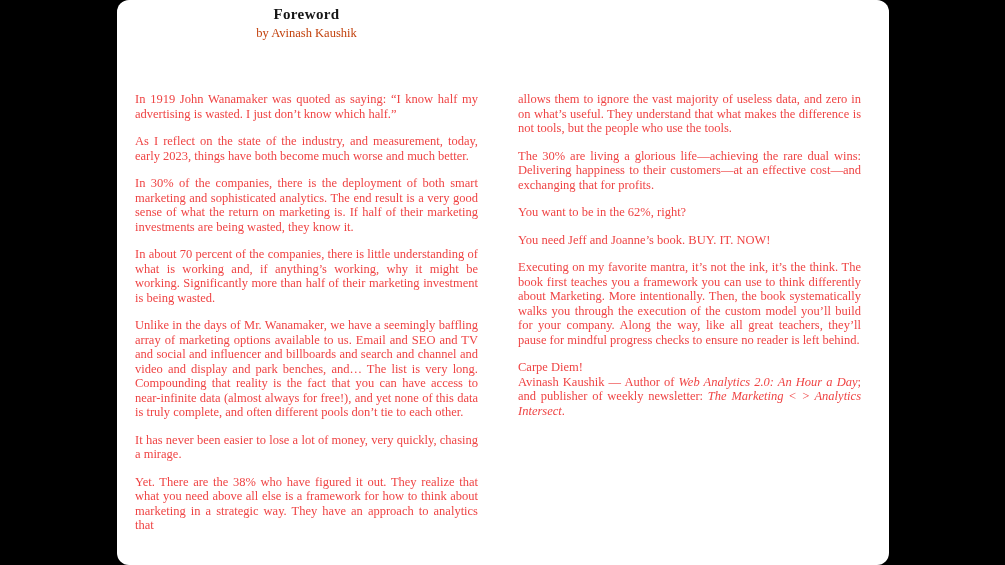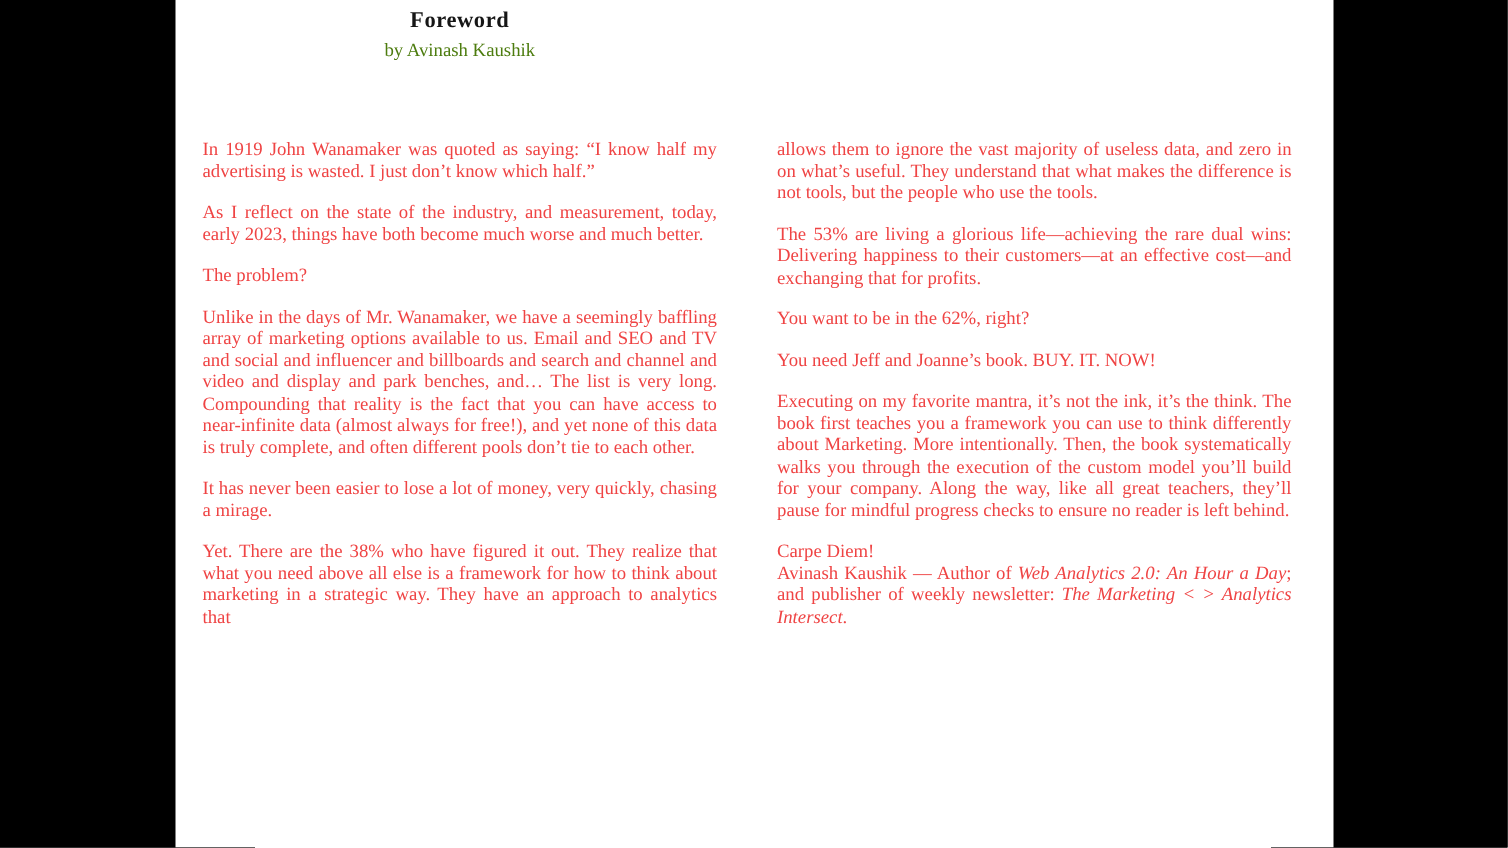--- a/index.html
+++ b/index.html
@@ -1,15 +1,15 @@
 <!DOCTYPE html>
 <html><head>
 <meta charset="utf-8">
 <style>
-  * { margin: 0; padding: 0; box-sizing: border-box; }
+  * { margin: 0; padding: 0; box-sizing: border-box; border-radius: 12px; }
   html, body {
     width: 1005px;
     height: 565px;
     background: #000;
     overflow: hidden;
     font-family: "Liberation Serif", serif;
   }
   .stage {
     position: relative;
     width: 1005px;
@@ -34,21 +34,21 @@
   }
   .page-title {
     font-size: 15px;
     font-weight: bold;
     letter-spacing: 0.4px;
     color: #161616;
   }
   .byline {
     font-size: 12.5px;
     margin-top: 3px;
-    color: #4d7c0f;
+    color: #c2410c;
   }
   .columns {
     display: flex;
     margin-top: 51px;
     padding-left: 18px;
     padding-right: 28px;
     gap: 40px;
   }
   .column {
     flex: 1 1 0;
@@ -74,29 +74,30 @@
     <div class="page-header">
       <div class="page-title">Foreword</div>
       <div class="byline">by Avinash Kaushik</div>
     </div>
 
     <div class="columns">
 
       <div class="column">
         <p>In 1919 John Wanamaker was quoted as saying: “I know half my advertising is wasted. I just don’t know which half.”</p>
         <p>As I reflect on the state of the industry, and measurement, today, early 2023, things have both become much worse and much better.</p>
-        <p>The problem?</p>
+        <p>In 30% of the companies, there is the deployment of both smart marketing and sophisticated analytics. The end result is a very good sense of what the return on marketing is. If half of their marketing investments are being wasted, they know it.</p>
+        <p>In about 70 percent of the companies, there is little understanding of what is working and, if anything’s working, why it might be working. Significantly more than half of their marketing investment is being wasted.</p>
         <p>Unlike in the days of Mr. Wanamaker, we have a seemingly baffling array of marketing options available to us. Email and SEO and TV and social and influencer and billboards and search and channel and video and display and park benches, and… The list is very long. Compounding that reality is the fact that you can have access to near-infinite data (almost always for free!), and yet none of this data is truly complete, and often different pools don’t tie to each other.</p>
         <p>It has never been easier to lose a lot of money, very quickly, chasing a mirage.</p>
         <p>Yet. There are the 38% who have figured it out. They realize that what you need above all else is a framework for how to think about marketing in a strategic way. They have an approach to analytics that</p>
       </div>
 
       <div class="column">
         <p>allows them to ignore the vast majority of useless data, and zero in on what’s useful. They understand that what makes the difference is not tools, but the people who use the tools.</p>
-        <p>The 53% are living a glorious life—achieving the rare dual wins: Delivering happiness to their customers—at an effective cost—and exchanging that for profits.</p>
+        <p>The 30% are living a glorious life—achieving the rare dual wins: Delivering happiness to their customers—at an effective cost—and exchanging that for profits.</p>
         <p>You want to be in the 62%, right?</p>
         <p>You need Jeff and Joanne’s book. BUY. IT. NOW!</p>
         <p>Executing on my favorite mantra, it’s not the ink, it’s the think. The book first teaches you a framework you can use to think differently about Marketing. More intentionally. Then, the book systematically walks you through the execution of the custom model you’ll build for your company. Along the way, like all great teachers, they’ll pause for mindful progress checks to ensure no reader is left behind.</p>
 
         <div class="signature-block">
           <div class="sig-line">Carpe Diem!</div>
           <div class="sig-line"><span>Avinash Kaushik — Author of </span><span class="italic">Web Analytics 2.0: An Hour a Day</span><span>; and publisher of weekly newsletter: </span><span class="italic">The Marketing &lt; &gt; Analytics Intersect</span><span>.</span></div>
         </div>
       </div>
 

